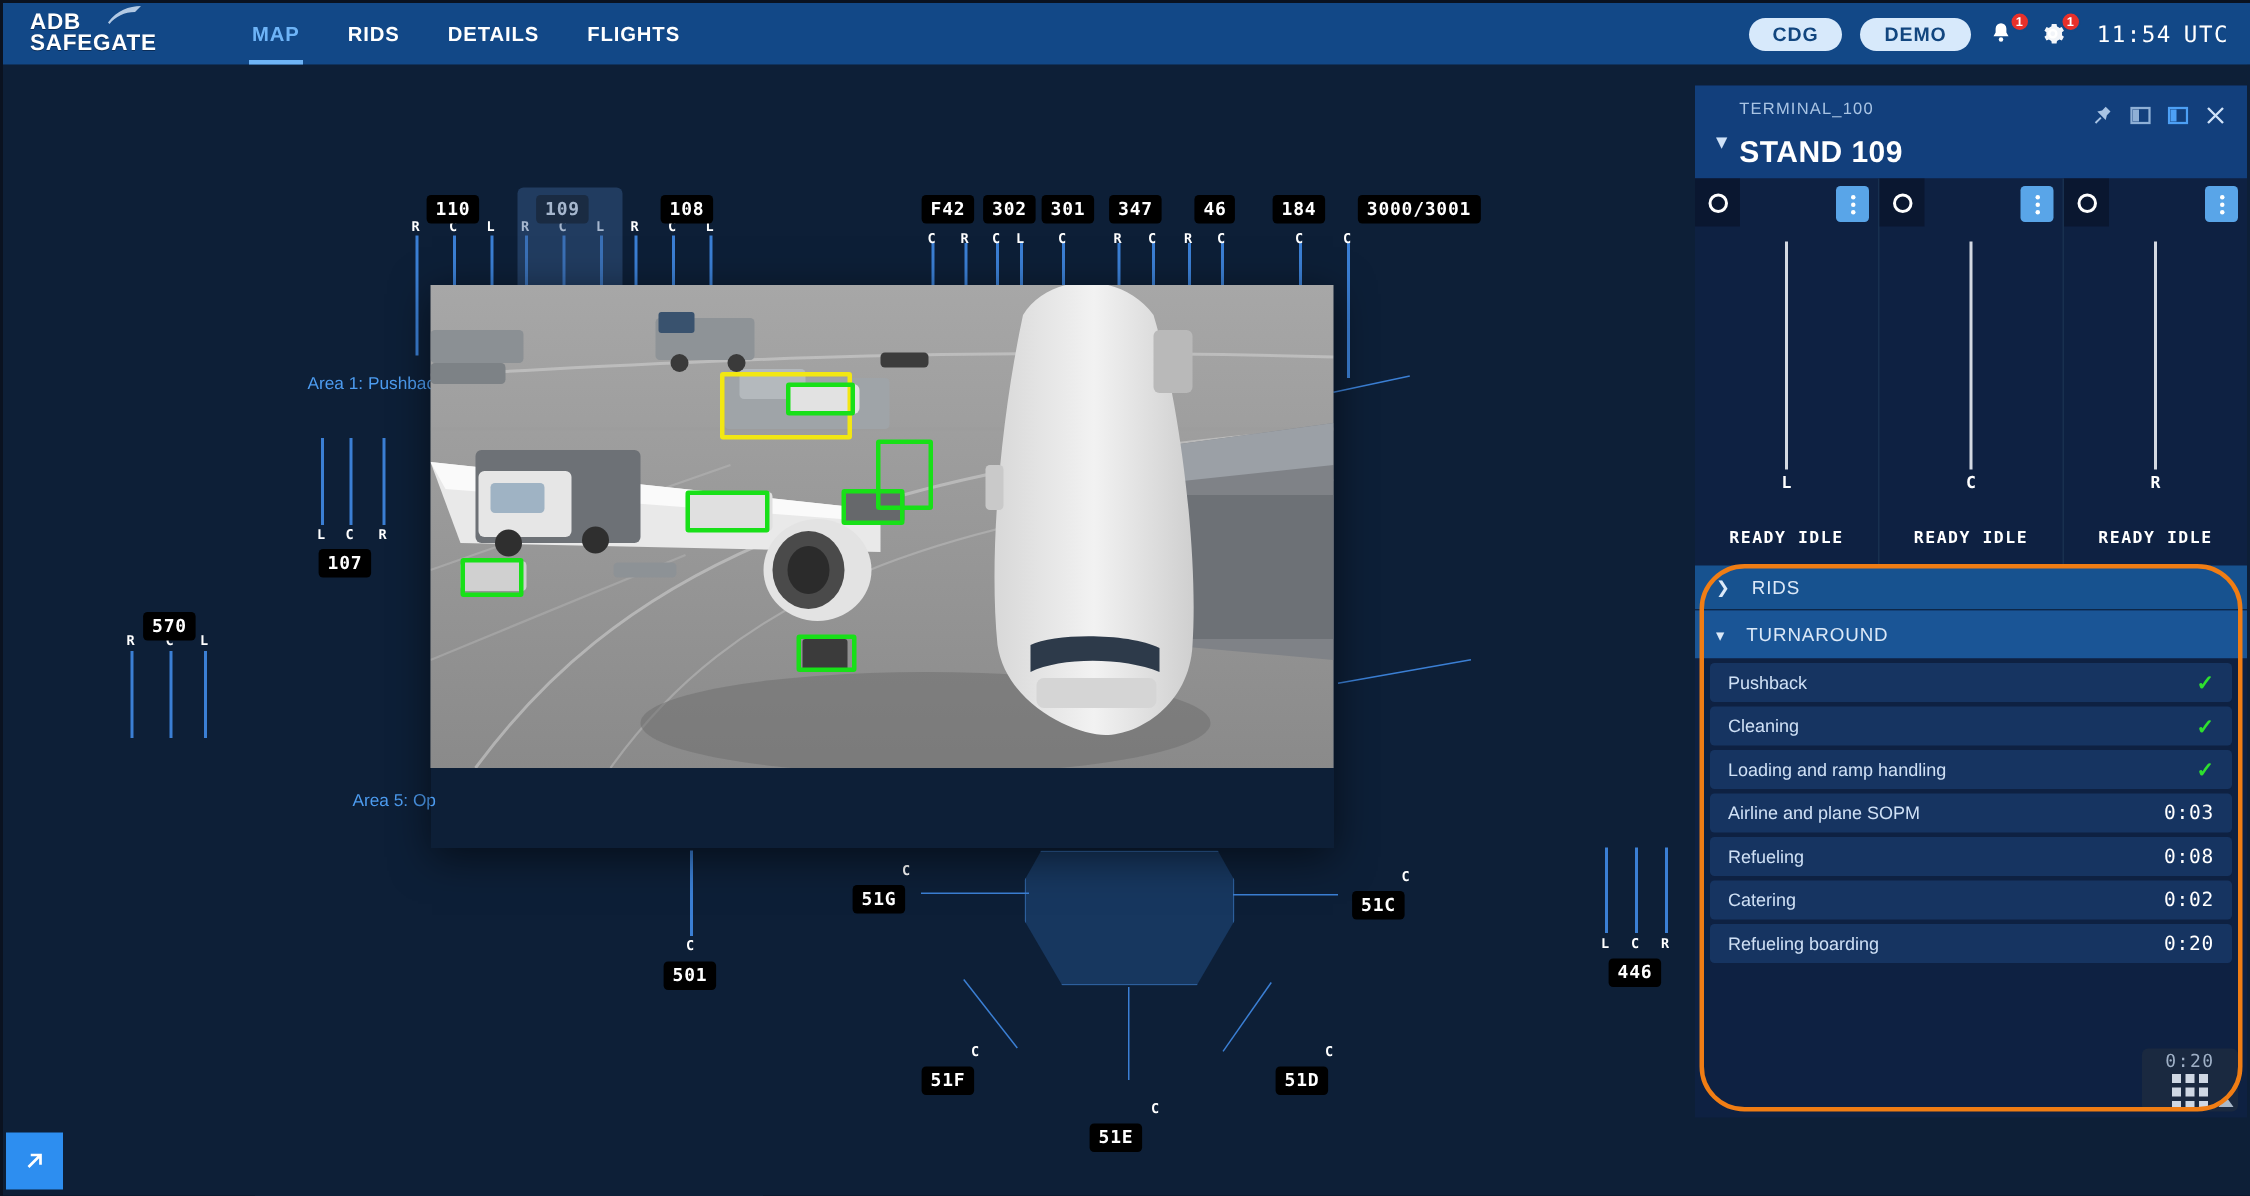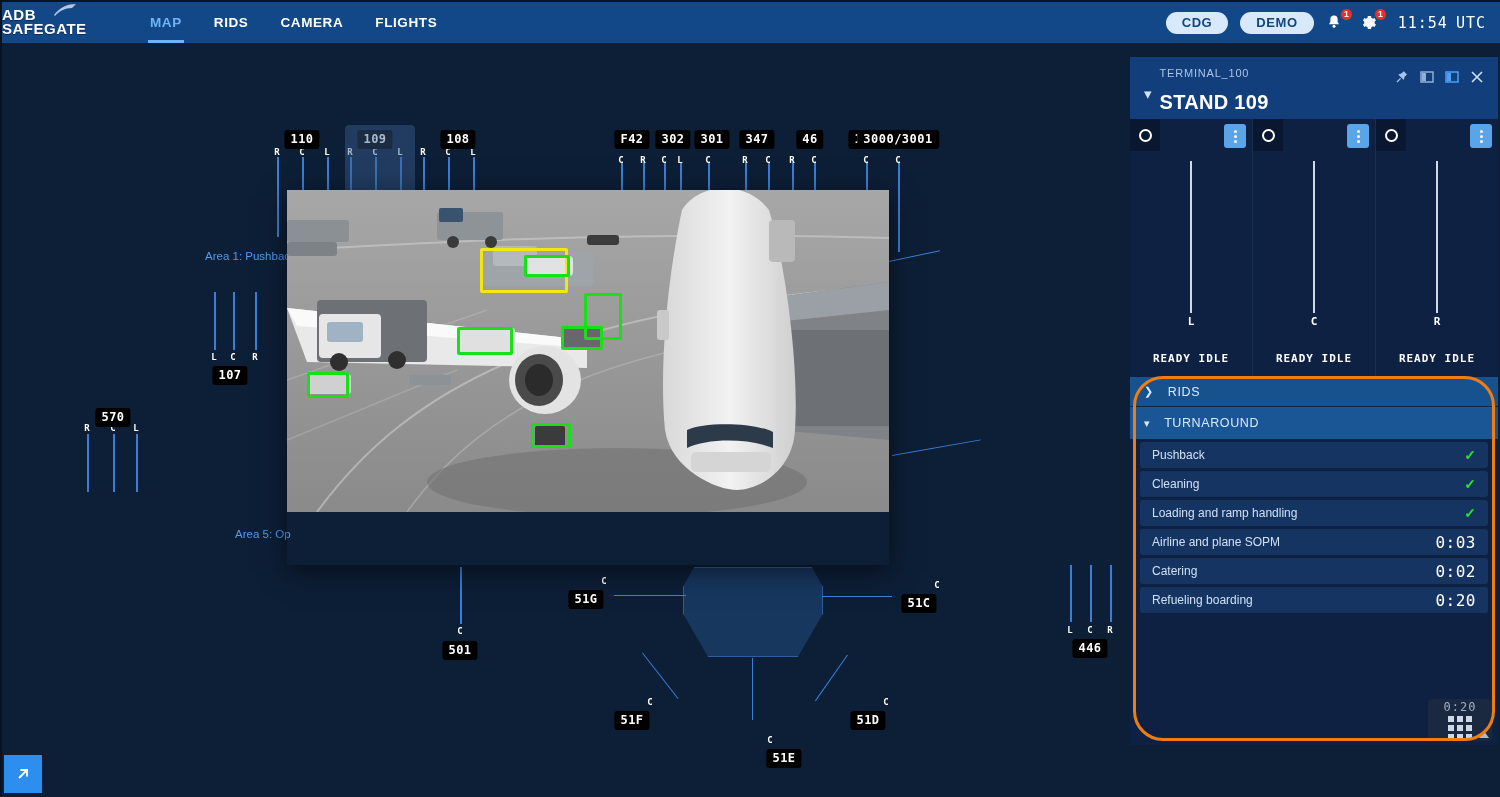--- a/index.html
+++ b/index.html
@@ -17,21 +17,21 @@
   }
 
   
   .topbar {
     position: absolute; left: 0; top: 0; width: 1500px; height: 41px;
     background: #124887;
     display: flex; align-items: center;
     z-index: 40;
   }
   .logo {
-    margin-left: 0; width: 104px; height: 30px;
+    margin-left: 18px; width: 104px; height: 30px;
     position: relative; color: #fff;
     font-weight: bold; font-size: 15px; letter-spacing: .5px; line-height: 14px;
     text-shadow: 0 1px 0 #0b2c56;
   }
   .logo .l1 { display:block; }
   .logo .l2 { display:block; }
   .logo .swoosh {
     position: absolute; left: 50px; top: -5px; width: 26px; height: 14px;
   }
   .nav { display: flex; align-items: center; height: 41px; margin-left: 28px; }
@@ -195,21 +195,21 @@
   .sec-chev { margin-right: 14px; font-size: 11px; display: inline-block; }
 
   .turn-list { background: #0e2142; padding: 3px 10px 0 10px; }
   .turn-item {
     height: 26px; margin-bottom: 3px; background: #163461;
     border-radius: 3px; display: flex; align-items: center;
     padding: 0 12px; color: #cfe0f5; font-size: 12px;
   }
   .turn-item .val {
     margin-left: auto; font-family: "DejaVu Sans Mono", monospace;
-    font-size: 16px; color: #ffffff; letter-spacing: .5px;
+    font-size: 13px; color: #ffffff; letter-spacing: .5px;
   }
   .turn-item .chk { margin-left: auto; color: #2ee02e; font-size: 14px; font-weight: bold; }
 
   .panel-outline {
     position: absolute; left: 1131px; top: 374px; width: 362px; height: 365px;
     border: 3px solid #f07d14; border-radius: 30px; z-index: 37; pointer-events: none;
   }
   .grip {
     position: absolute; right: 6px; bottom: 4px; width: 64px; height: 42px;
     background: rgba(28,42,64,.85); border-radius: 4px; z-index: 38;
@@ -242,21 +242,21 @@
     <div class="logo">
       <span class="l1">ADB</span>
       <span class="l2">SAFEGATE</span>
       <svg class="swoosh" viewBox="0 0 26 14">
         <path d="M2 12 C8 4 16 1 24 1 L20 5 C13 5 7 8 3 13 Z" fill="#cfe0f5" opacity=".85"></path>
       </svg>
     </div>
     <div class="nav">
       <div class="nav-item active">MAP</div>
       <div class="nav-item">RIDS</div>
-      <div class="nav-item">CAMERA</div>
+      <div class="nav-item">DETAILS</div>
       <div class="nav-item">FLIGHTS</div>
     </div>
     <div class="topbar-right">
       <div class="pill">CDG</div>
       <div class="pill">DEMO</div>
       <div class="icon-badge">
         <svg width="16" height="17" viewBox="0 0 16 17">
           <path d="M8 1.5a3.6 3.6 0 0 0-3.6 3.6v2.6L3 10.2h10l-1.4-2.5V5.1A3.6 3.6 0 0 0 8 1.5z" fill="#fff"></path>
           <circle cx="8" cy="12.3" r="1.5" fill="#fff"></circle>
         </svg>
@@ -319,21 +319,21 @@
         <div class="rline" style="left: 790px; top: 119px; bottom: auto; height: 55px;"></div>
         <div class="rlabel" style="left: 790px; top: 112px;">R</div>
         <div class="rline" style="left: 812px; top: 119px; bottom: auto; height: 55px;"></div>
         <div class="rlabel" style="left: 812px; top: 112px;">C</div>
         <div class="tag" style="left: 808px; top: 87px;">46</div>
         <div class="rline" style="left: 864px; top: 119px; bottom: auto; height: 70px;"></div>
         <div class="rlabel" style="left: 864px; top: 112px;">C</div>
         <div class="tag" style="left: 864px; top: 87px;">184</div>
         <div class="rline" style="left: 896px; top: 119px; bottom: auto; height: 90px;"></div>
         <div class="rlabel" style="left: 896px; top: 112px;">C</div>
-        <div class="tag" style="left: 896px; top: 87px;">3000/3001</div>
+        <div class="tag" style="left: 944px; top: 87px;">3000/3001</div>
         <div class="rline" style="left: 212px; top: 249px; bottom: auto; height: 58px;"></div>
         <div class="rlabel" style="left: 212px; top: 309px;">L</div>
         <div class="rline" style="left: 231px; top: 249px; bottom: auto; height: 58px;"></div>
         <div class="rlabel" style="left: 231px; top: 309px;">C</div>
         <div class="rline" style="left: 253px; top: 249px; bottom: auto; height: 58px;"></div>
         <div class="rlabel" style="left: 253px; top: 309px;">R</div>
         <div class="tag" style="left: 228px; top: 323px;">107</div>
         <div class="rline" style="left: 85px; top: 391px; bottom: auto; height: 58px;"></div>
         <div class="rlabel" style="left: 85px; top: 380px;">R</div>
         <div class="rline" style="left: 111px; top: 391px; bottom: auto; height: 58px;"></div>
@@ -368,21 +368,21 @@
     <div class="connector" style="left:640px; top:610px; width:1px; height:58px; transform:rotate(-38deg); transform-origin: top;"></div>
     <div class="connector" style="left:750px; top:615px; width:1px; height:62px;"></div>
     <div class="connector" style="left:845px; top:612px; width:1px; height:56px; transform:rotate(35deg); transform-origin: top;"></div>
     <div id="map-area51-tags">
         <div class="tag" style="left: 584px; top: 547px;">51G</div>
         <div class="rlabel" style="left: 602px; top: 533px;">C</div>
         <div class="tag" style="left: 917px; top: 551px;">51C</div>
         <div class="rlabel" style="left: 935px; top: 537px;">C</div>
         <div class="tag" style="left: 630px; top: 668px;">51F</div>
         <div class="rlabel" style="left: 648px; top: 654px;">C</div>
-        <div class="tag" style="left: 782px; top: 706px;">51E</div>
+        <div class="tag" style="left: 742px; top: 706px;">51E</div>
         <div class="rlabel" style="left: 768px; top: 692px;">C</div>
         <div class="tag" style="left: 866px; top: 668px;">51D</div>
         <div class="rlabel" style="left: 884px; top: 654px;">C</div>
       </div>
 
     <div class="connector" style="left:887px; top:218px; width:52px; height:1px; transform:rotate(-12deg); transform-origin:left;"></div>
     <div class="connector" style="left:890px; top:412px; width:90px; height:1px; transform:rotate(-10deg); transform-origin:left;"></div>
   </div>
 
   <div class="modal">
@@ -568,20 +568,24 @@
         </div>
         <div class="turn-item">
           <span>Loading and ramp handling</span>
           <span class="chk">✓</span>
         </div>
         <div class="turn-item">
           <span>Airline and plane SOPM</span>
           <span class="val">0:03</span>
         </div>
         <div class="turn-item">
+          <span>Refueling</span>
+          <span class="val">0:08</span>
+        </div>
+        <div class="turn-item">
           <span>Catering</span>
           <span class="val">0:02</span>
         </div>
         <div class="turn-item">
           <span>Refueling boarding</span>
           <span class="val">0:20</span>
         </div>
       </div>
 
     <div class="grip">

